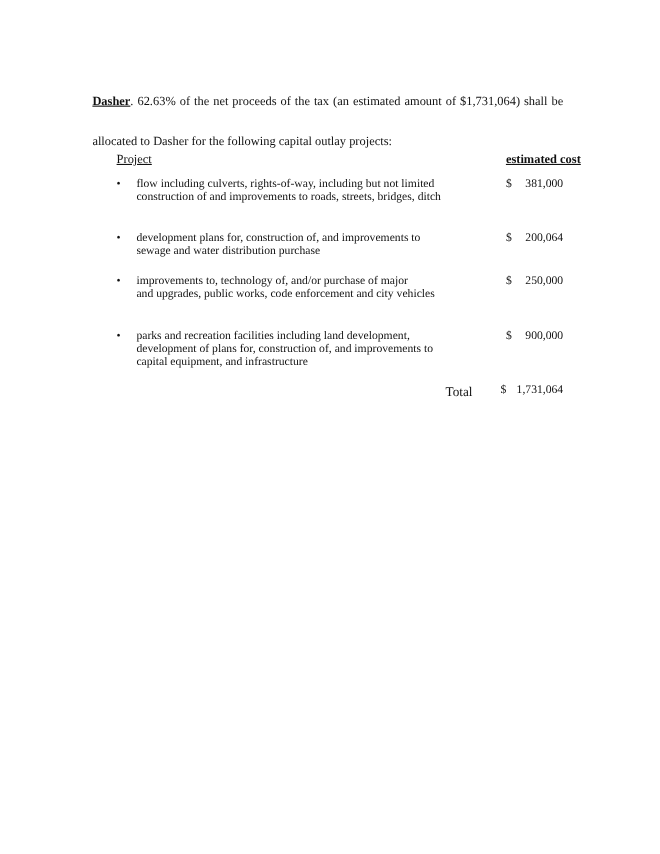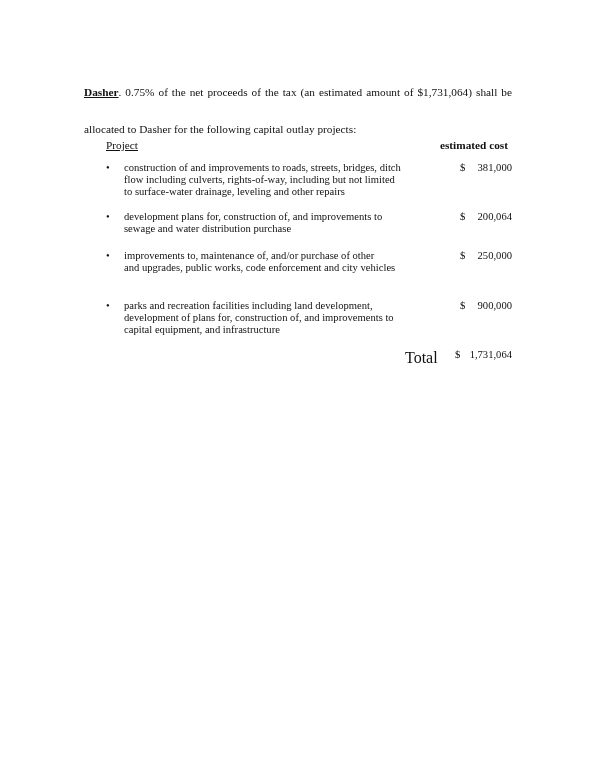--- a/index.html
+++ b/index.html
@@ -3,64 +3,63 @@
 <meta charset="utf-8">
 <style>
   html, body { margin: 0; padding: 0; background: #ffffff; }
   body { width: 600px; height: 776px; position: relative; overflow: hidden;
          font-family: "Liberation Serif", "DejaVu Serif", serif; color: #111; }
   .p1 { position: absolute; left: 84px; top: 86px; width: 428px; font-size: 11.3px;
         text-align: justify; text-align-last: justify; white-space: nowrap; }
   .p2 { position: absolute; left: 84px; top: 123px; font-size: 11.3px; }
   .u { text-decoration: underline; font-weight: bold; }
   .hdr-project { position: absolute; left: 106px; top: 139px; font-size: 11.3px; font-weight: normal; text-decoration: underline; }
-  .hdr-cost { position: absolute; right: 92px; top: 139px; font-size: 11.3px; font-weight: bold; }
+  .hdr-cost { position: absolute; right: 72px; top: 139px; font-size: 11.3px; font-weight: bold; text-decoration: underline; }
   .item { position: absolute; left: 106px; width: 420px; font-size: 10.6px; line-height: 12.2px; }
   .bullet { position: absolute; left: 0; top: 0; }
   .desc { position: absolute; left: 18px; top: 0; width: 310px; }
   .cur { position: absolute; left: 354px; top: 0; }
   .amt { position: absolute; right: 14px; top: 0; }
-  .total-label { position: absolute; left: 405px; top: 349px; font-size: 16px; }
+  .total-label { position: absolute; left: 405px; top: 349px; font-size: 12px; }
   .total-cur { position: absolute; left: 455px; top: 349px; font-size: 10.6px; }
   .total-amt { position: absolute; right: 88px; top: 349px; font-size: 10.6px; }
 </style>
 </head>
 <body>
 
-<div class="p1"><span class="u">Dasher</span><span>. 0.75% of the net proceeds of the tax (an estimated amount of $1,731,064) shall be</span></div>
+<div class="p1"><span class="u">Dasher</span><span>. 62.63% of the net proceeds of the tax (an estimated amount of $1,731,064) shall be</span></div>
 <div class="p2">allocated to Dasher for the following capital outlay projects:</div>
 
 <div class="hdr-project">Project</div>
 <div class="hdr-cost">estimated cost</div>
 
 <div class="item" style="top:162px;">
   <span class="bullet">•</span>
   <div class="desc">
+    <div>flow including culverts, rights-of-way, including but not limited</div>
     <div>construction of and improvements to roads, streets, bridges, ditch</div>
-    <div>flow including culverts, rights-of-way, including but not limited</div>
-    <div>to surface-water drainage, leveling and other repairs</div>
   </div>
   <span class="cur">$</span>
   <span class="amt">381,000</span>
 </div>
 
 <div class="item" style="top:211px;">
   <span class="bullet">•</span>
   <div class="desc">
     <div>development plans for, construction of, and improvements to</div>
     <div>sewage and water distribution purchase</div>
   </div>
   <span class="cur">$</span>
   <span class="amt">200,064</span>
 </div>
 
 <div class="item" style="top:250px;">
   <span class="bullet">•</span>
   <div class="desc" style="width:330px;">
-    <div>improvements to, maintenance of, and/or purchase of other</div>
+    <div>improvements to, technology of, and/or purchase of major</div>
     <div>and upgrades, public works, code enforcement and city vehicles</div>
   </div>
   <span class="cur">$</span>
   <span class="amt">250,000</span>
 </div>
 
 <div class="item" style="top:300px;">
   <span class="bullet">•</span>
   <div class="desc">
     <div>parks and recreation facilities including land development,</div>

